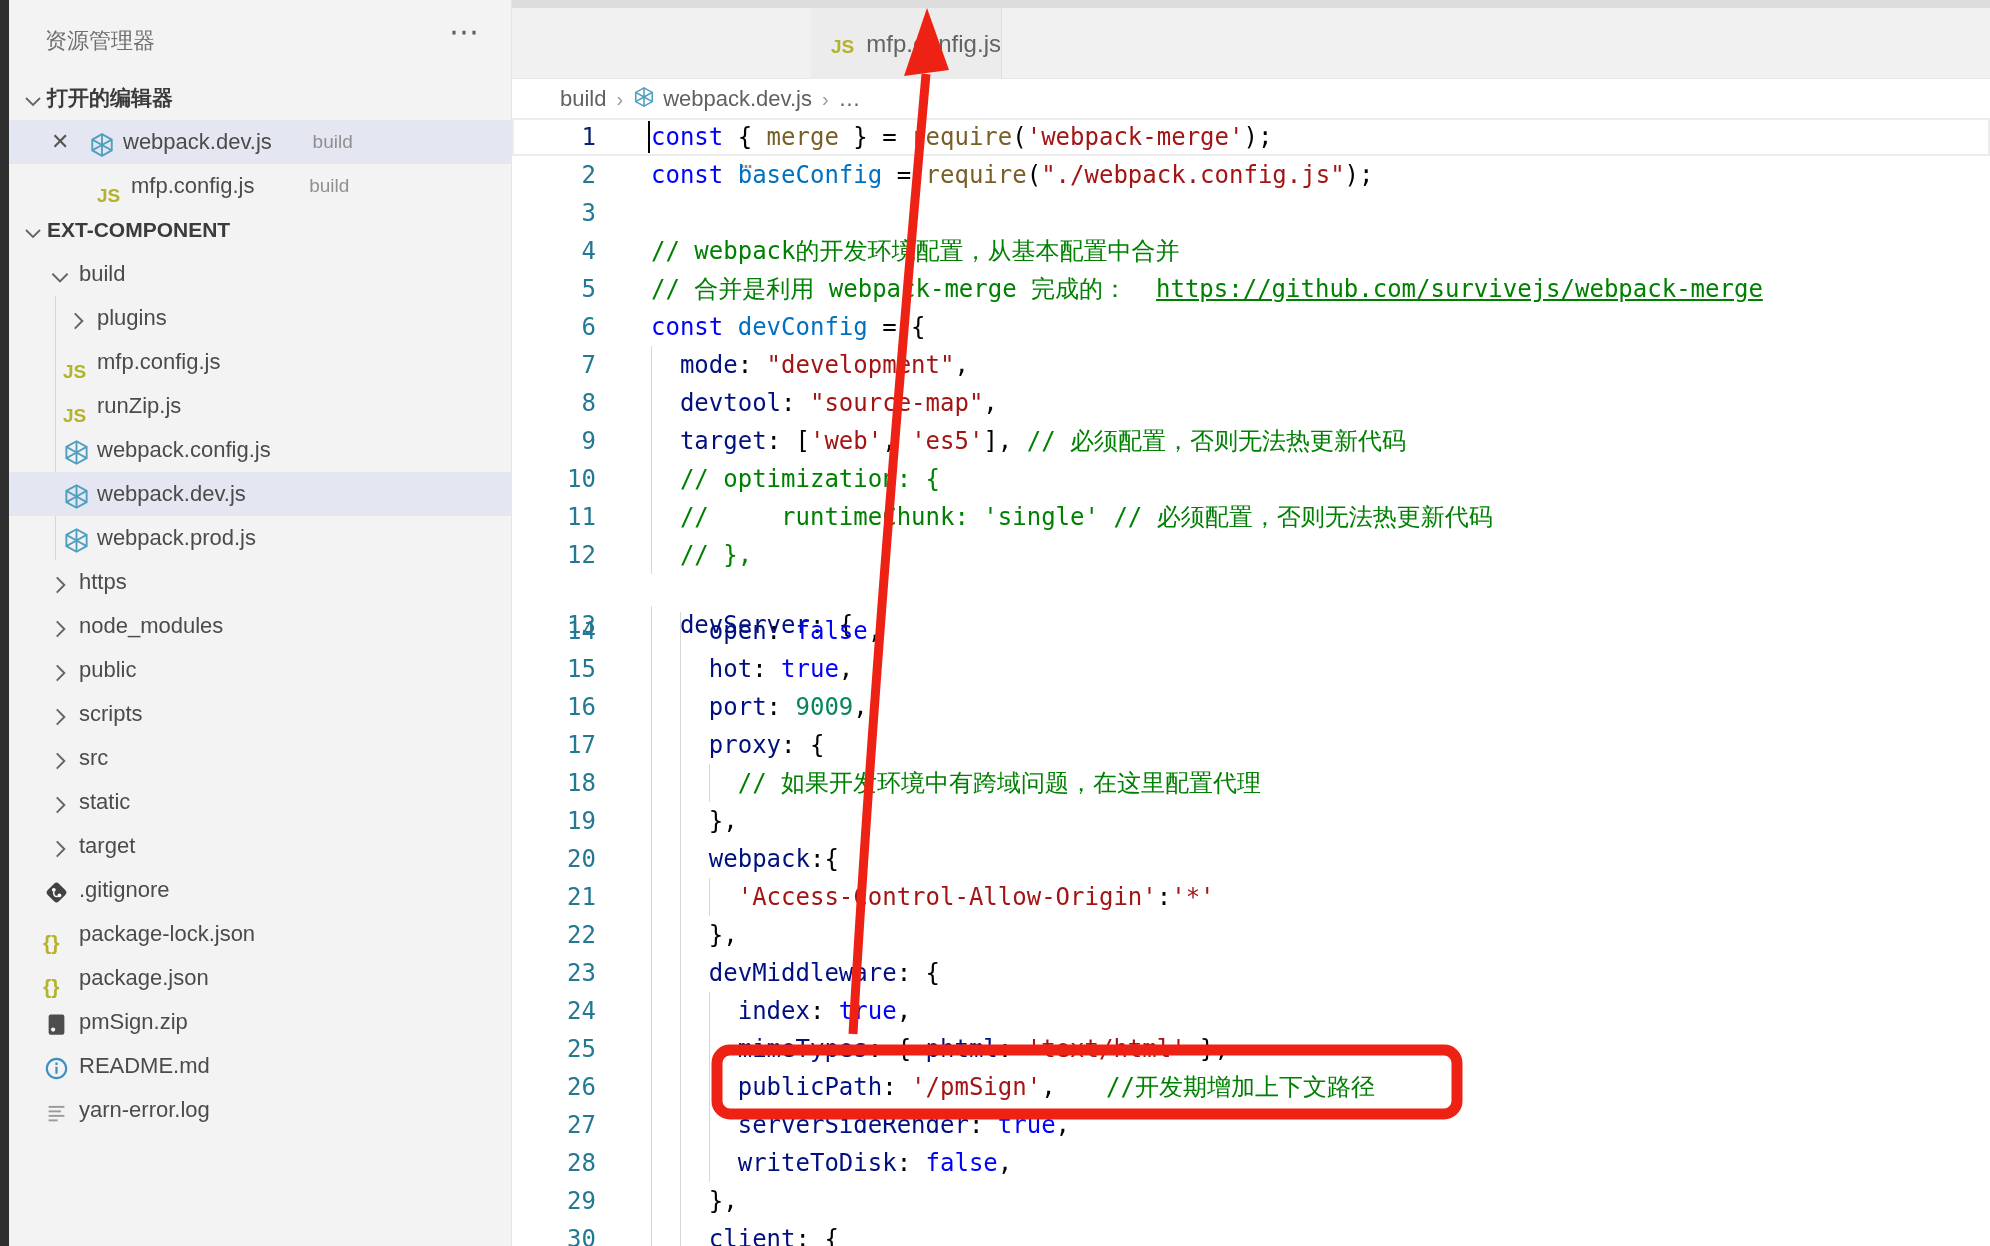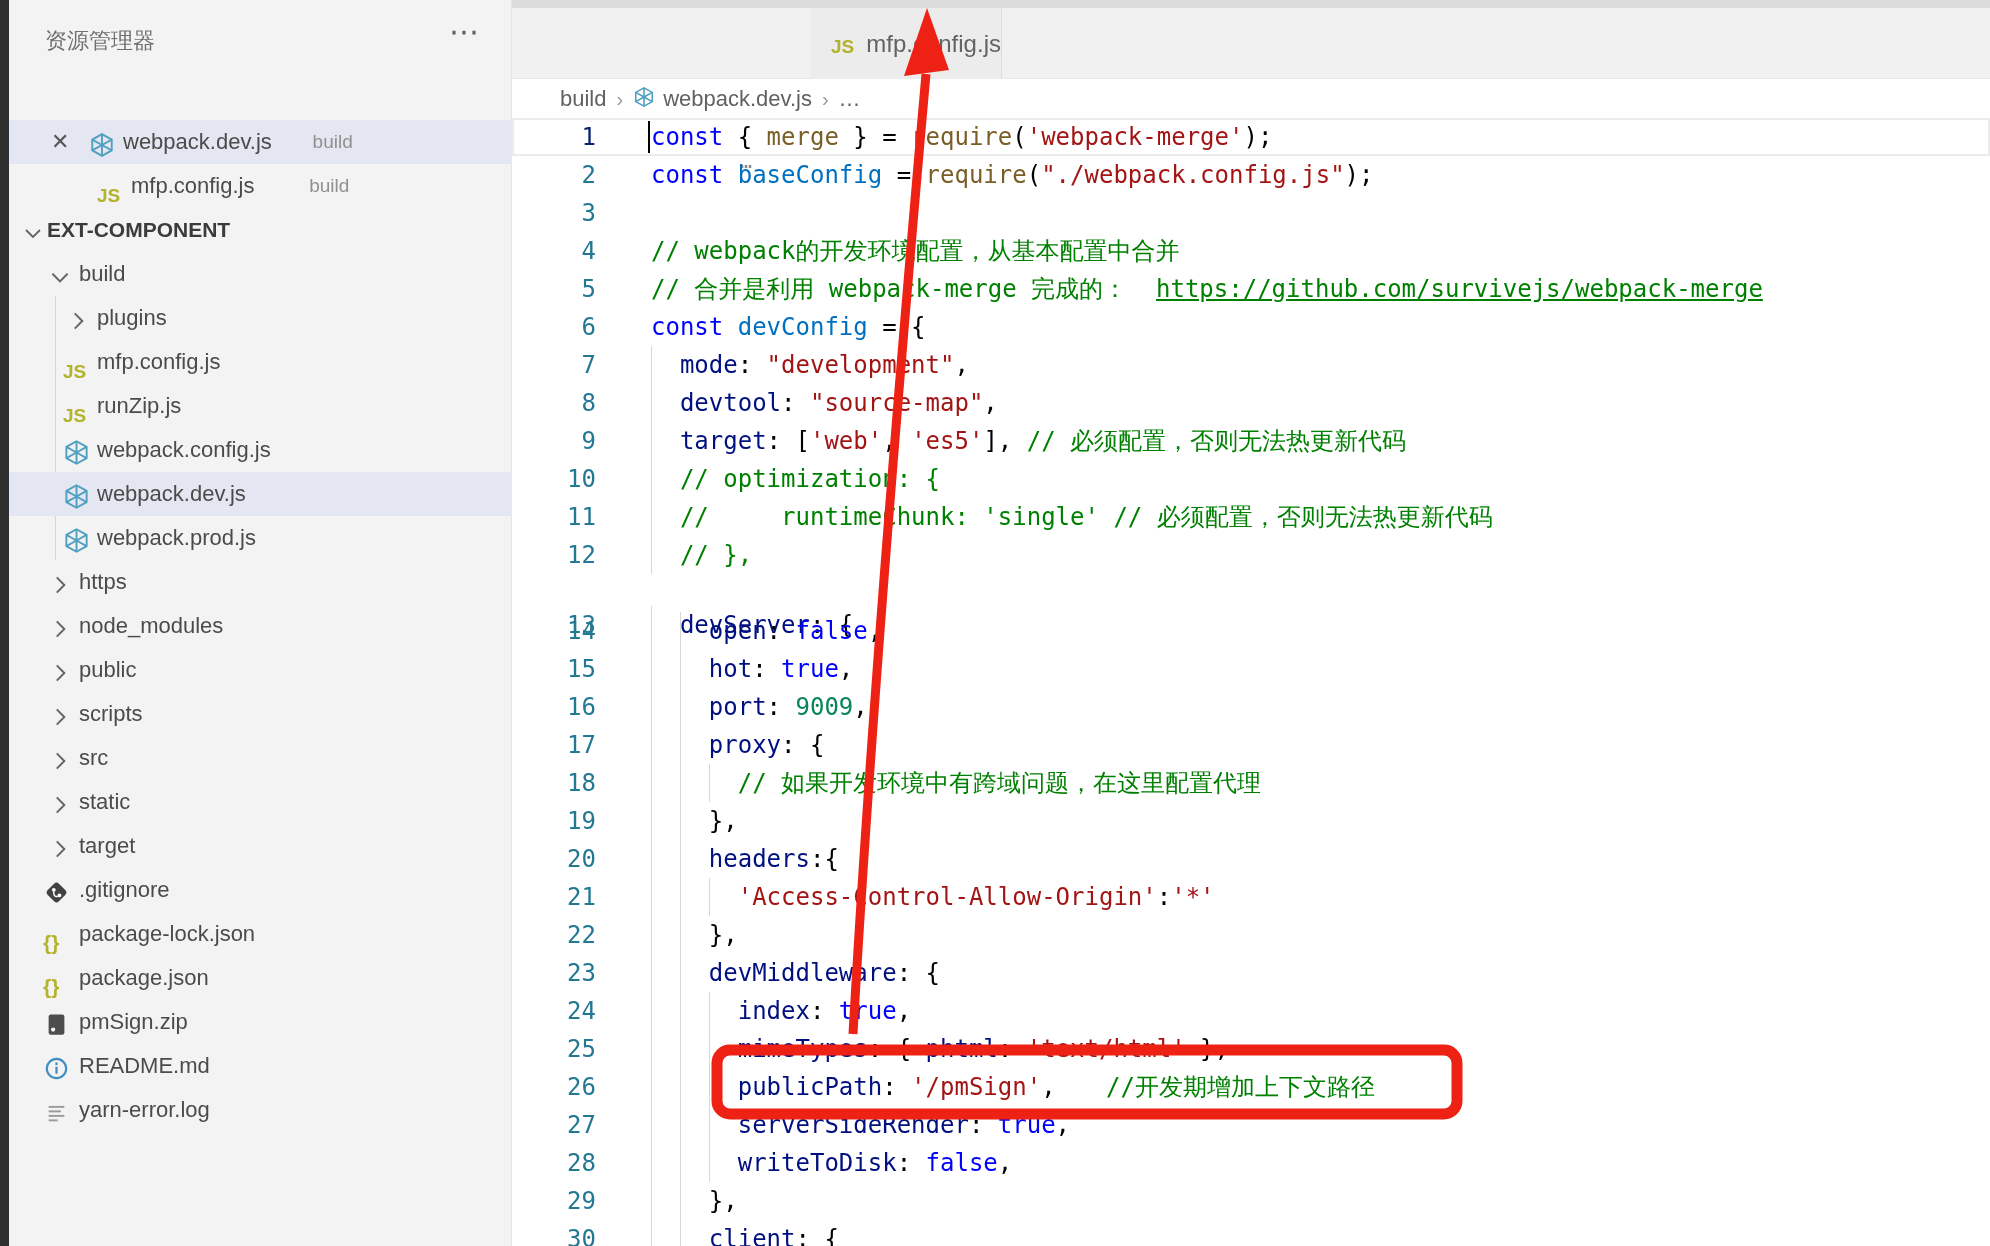--- a/index.html
+++ b/index.html
@@ -74,20 +74,26 @@
 </head>
 <body>
 
 <div id="stage">
   <div id="edge"></div>
 
   <div id="sidebar">
     <div id="sb-title">资源管理器</div>
     <div id="sb-more">⋯</div>
 
+    <div class="sec-head" style="top:76px">
+      <span class="chev"><span class="icon"><svg width="24" height="24" viewBox="0 0 24 24">
+              <polyline points="5,9 12,16 19,9" fill="none" stroke="#646465" stroke-width="1.8"></polyline>
+            </svg></span></span>
+      <span class="lbl">打开的编辑器</span>
+    </div>
     <div id="open-editors">
         <div class="row selected" style="top: 120px;">
           <span style="position: absolute; left: 42px; color: rgb(85, 85, 85); font-size: 22px;">✕</span>
           <span class="icon" style="position: absolute; left: 80px; top: 9px;"><svg width="26" height="26" viewBox="0 0 24 24">
               <g fill="none" stroke="#4f9fbf" stroke-width="1.7">
                 <polygon points="12,2 21,7 21,17 12,22 3,17 3,7"></polygon>
                 <path d="M12 2 L12 12 M3 7 L12 12 L21 7 M3 17 L12 12 L21 17 M12 12 L12 22"></path>
               </g>
             </svg></span>
           <span class="name" style="position: absolute; left: 114px;">webpack.dev.js</span>
@@ -351,21 +357,21 @@
       <div class="code-row" style="top: 684px;">
         <div class="gutter">19</div>
         <div class="guide" style="left: 139px;"></div>
         <div class="guide" style="left: 167.8px;"></div>
         <span class="code-text"><span style="color: rgb(0, 0, 0);">    },</span></span>
       </div>
       <div class="code-row" style="top: 722px;">
         <div class="gutter">20</div>
         <div class="guide" style="left: 139px;"></div>
         <div class="guide" style="left: 167.8px;"></div>
-        <span class="code-text"><span style="color: rgb(0, 0, 0);">    </span><span style="color: rgb(0, 16, 128);">headers</span><span style="color: rgb(0, 0, 0);">:{</span></span>
+        <span class="code-text"><span style="color: rgb(0, 0, 0);">    </span><span style="color: rgb(0, 16, 128);">webpack</span><span style="color: rgb(0, 0, 0);">:{</span></span>
       </div>
       <div class="code-row" style="top: 760px;">
         <div class="gutter">21</div>
         <div class="guide" style="left: 139px;"></div>
         <div class="guide" style="left: 167.8px;"></div>
         <div class="guide" style="left: 196.6px;"></div>
         <span class="code-text"><span style="color: rgb(0, 0, 0);">      </span><span style="color: rgb(163, 21, 21);">'Access-Control-Allow-Origin'</span><span style="color: rgb(0, 0, 0);">:</span><span style="color: rgb(163, 21, 21);">'*'</span></span>
       </div>
       <div class="code-row" style="top: 798px;">
         <div class="gutter">22</div>

